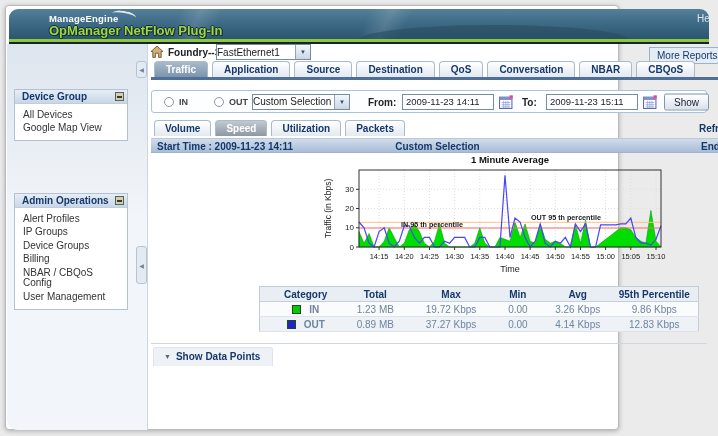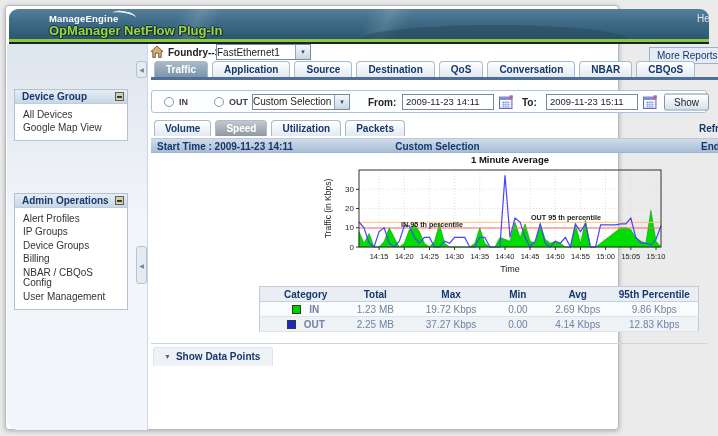--- a/index.html
+++ b/index.html
@@ -296,26 +296,26 @@
         <th>Avg</th>
         <th>95th Percentile</th>
       </tr>
     </thead>
     <tbody>
       <tr class="row-a">
         <td class="cat"><span class="sw" style="background-color: rgb(0, 204, 0);"></span><span>IN</span></td>
         <td>1.23 MB</td>
         <td>19.72 Kbps</td>
         <td>0.00</td>
-        <td>2.69 Kbps</td>
+        <td>3.26 Kbps</td>
         <td>9.86 Kbps</td>
       </tr>
       <tr class="row-b">
         <td class="cat"><span class="sw" style="background-color: rgb(34, 34, 204);"></span><span>OUT</span></td>
-        <td>2.25 MB</td>
+        <td>0.89 MB</td>
         <td>37.27 Kbps</td>
         <td>0.00</td>
         <td>4.14 Kbps</td>
         <td>12.83 Kbps</td>
       </tr>
     </tbody>
   </table>
 
   <div class="divider"></div>
   <div class="sdp">

